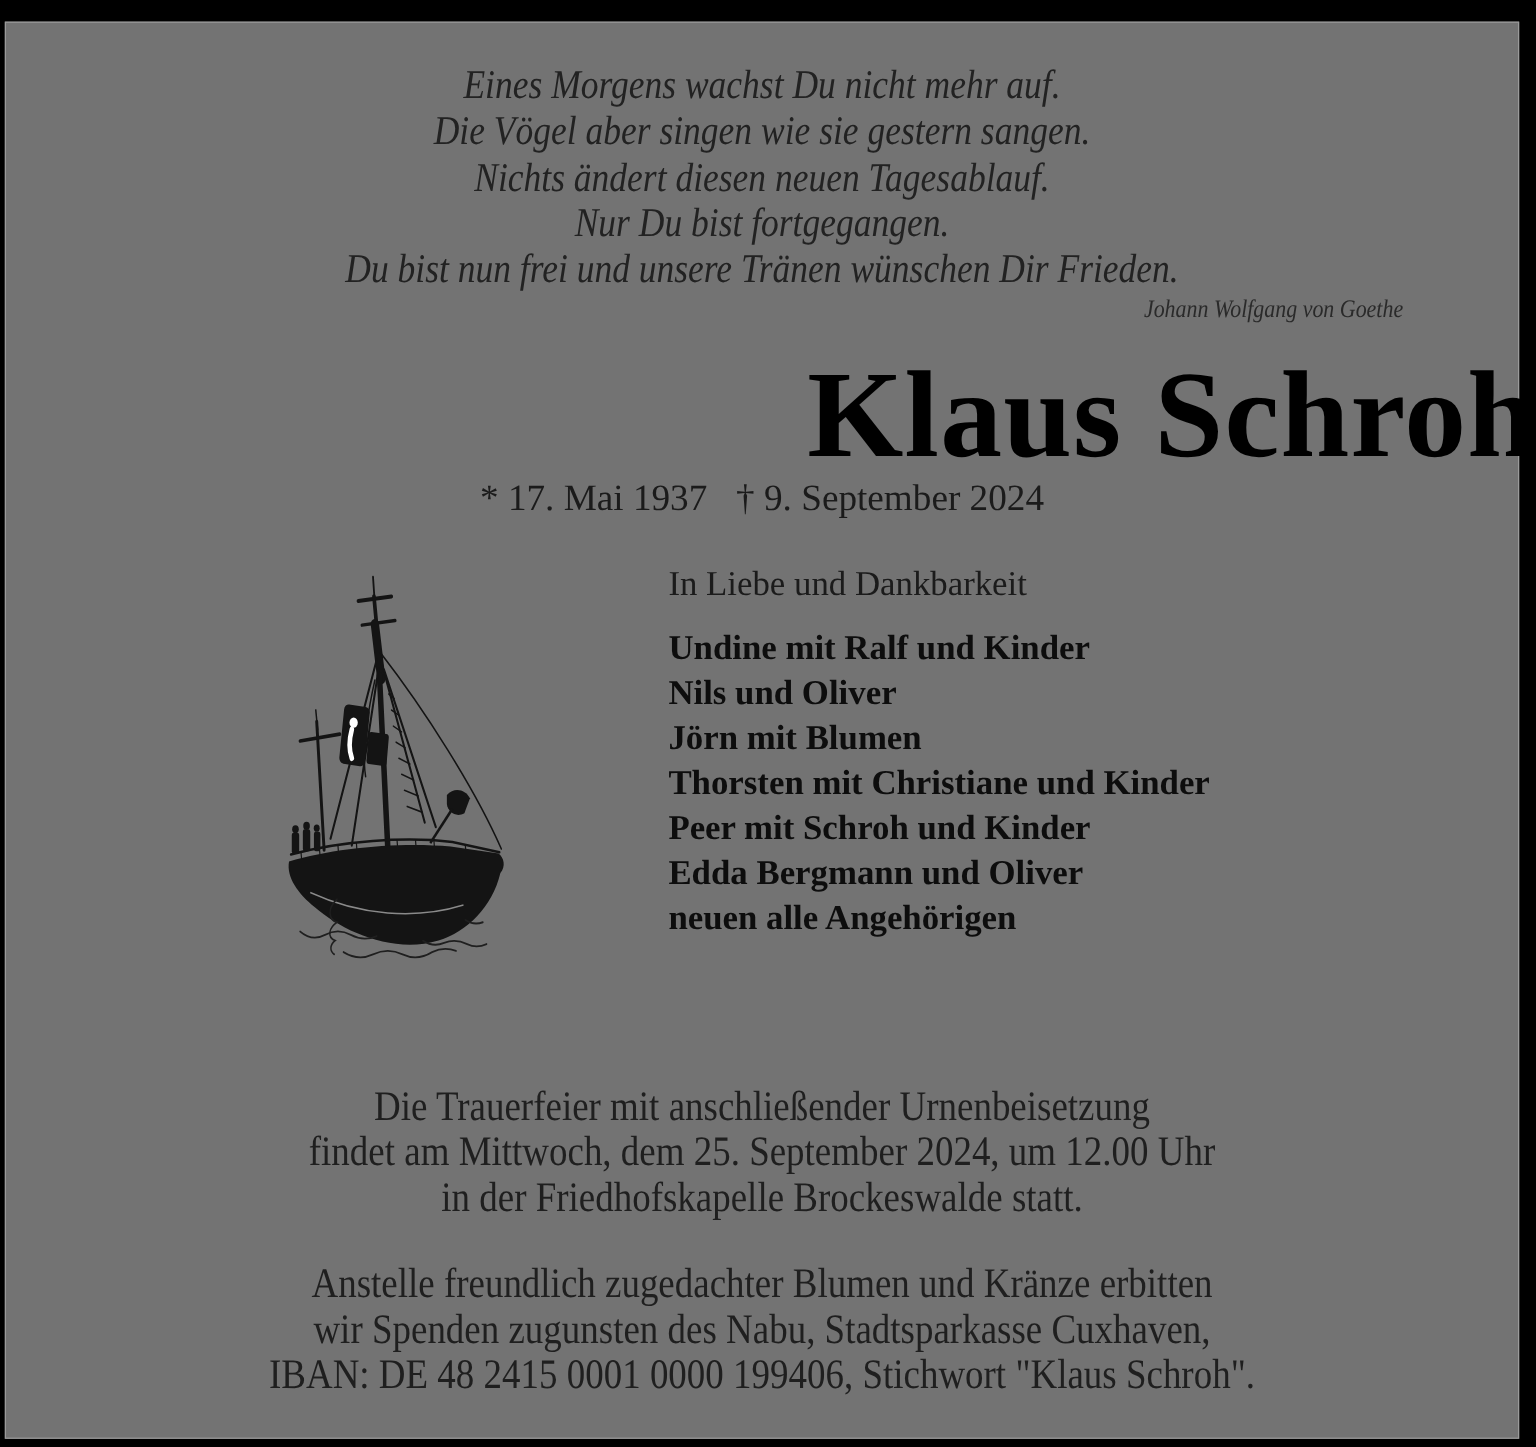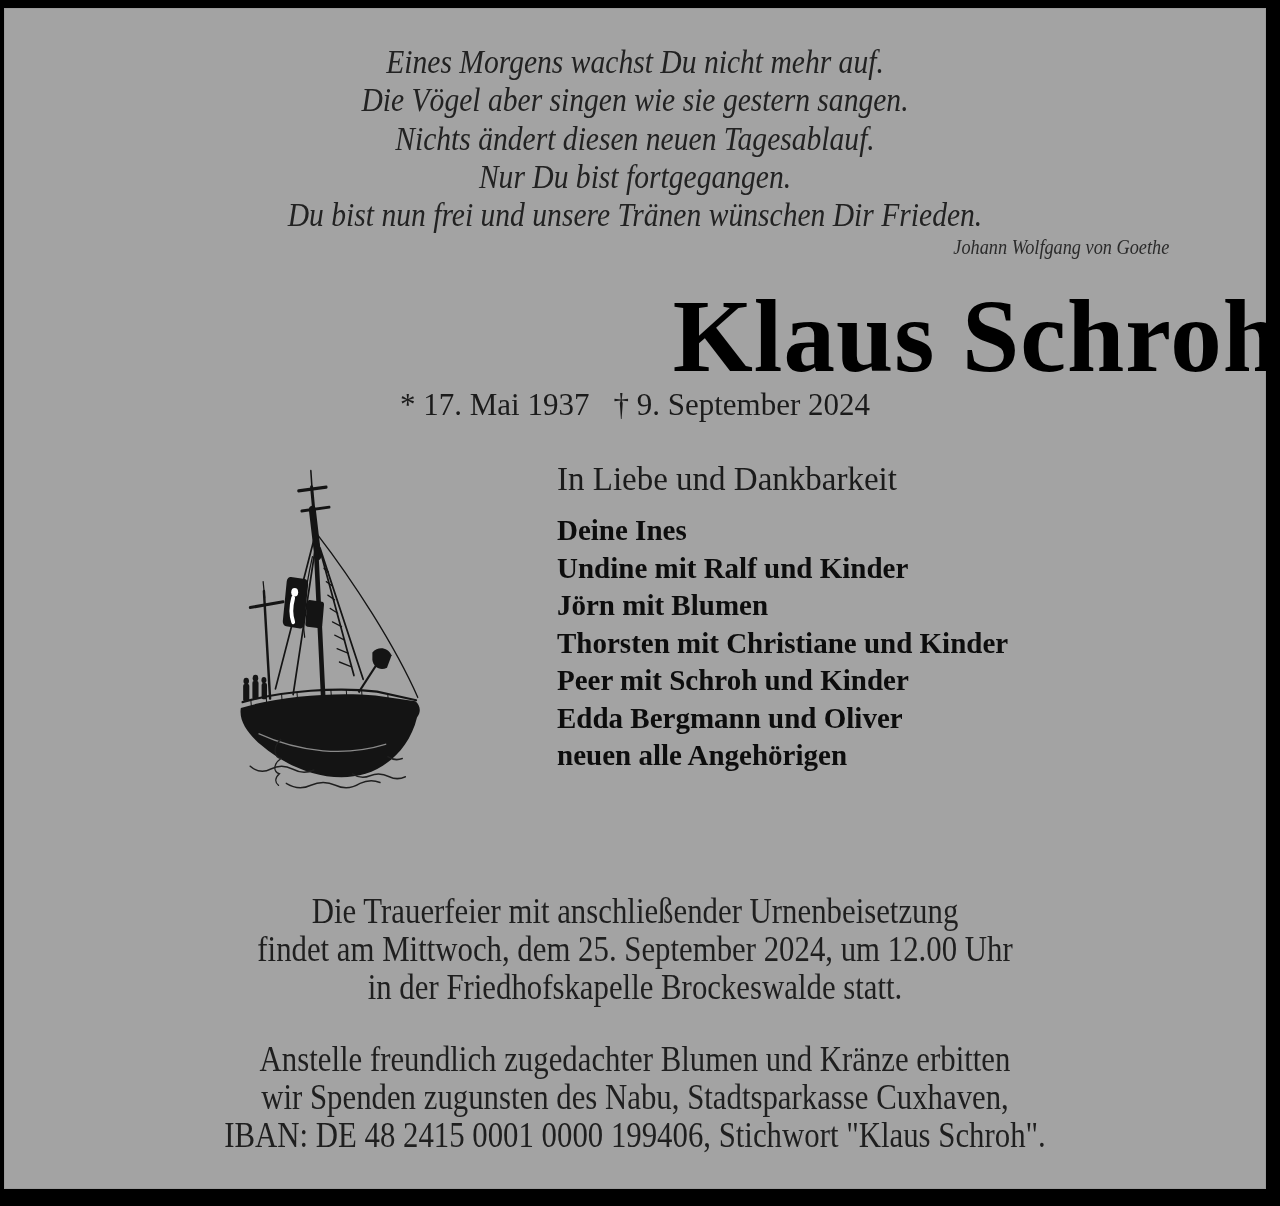--- a/index.html
+++ b/index.html
@@ -7,24 +7,24 @@
     padding: 0;
     background: #000000;
     width: 1280px;
     height: 1206px;
     overflow: hidden;
     font-family: "Liberation Serif", "DejaVu Serif", serif;
   }
   .page {
     position: absolute;
     left: 4px;
-    top: 8px;
+    top: 18px;
     width: 1262px;
     height: 1181px;
-    background: #a3a3a3;
+    background: #737373;
     border: 1px solid #9a9a9a;
     box-sizing: border-box;
     color: #1a1a1a;
   }
   
   .poem {
     position: absolute;
     top: 34px;
     left: 0;
     width: 100%;
@@ -73,21 +73,21 @@
   
   .boat {
     position: absolute;
     left: 232px;
     top: 458px;
   }
   .intro {
     position: absolute;
     left: 552px;
     top: 452px;
-    font-size: 33px;
+    font-size: 29px;
     color: #1b1b1b;
     white-space: nowrap;
   }
   .mourners {
     position: absolute;
     left: 552px;
     top: 503px;
     font-size: 29px;
     font-weight: bold;
     line-height: 37.5px;
@@ -188,22 +188,22 @@
       <path d="M57 285 C46 293 48 303 57 305 C48 310 46 318 55 321 C49 325 49 330 54 333"></path>
       <path d="M17 313 q13 9 27 3 q14 -6 28 0 q14 6 28 1"></path>
       <path d="M64 331 q16 8 32 2 q16 -6 32 0 q16 6 32 -2 q13 -5 26 -1"></path>
       <path d="M150 321 q11 6 23 2 q12 -4 25 1 q10 4 21 0"></path>
       <path d="M196 303 q9 5 19 2"></path>
     </g>
   </svg>
 
   <div class="intro">In Liebe und Dankbarkeit</div>
   <div class="mourners">
-    <div>Deine Ines</div>
     <div>Undine mit Ralf und Kinder</div>
+    <div>Nils und Oliver</div>
     <div>Jörn mit Blumen</div>
     <div>Thorsten mit Christiane und Kinder</div>
     <div>Peer mit Schroh und Kinder</div>
     <div>Edda Bergmann und Oliver</div>
     <div>neuen alle Angehörigen</div>
   </div>
 
   <div class="funeral">
     <div>Die Trauerfeier mit anschließender Urnenbeisetzung</div>
     <div>findet am Mittwoch, dem 25. September 2024, um 12.00 Uhr</div>

